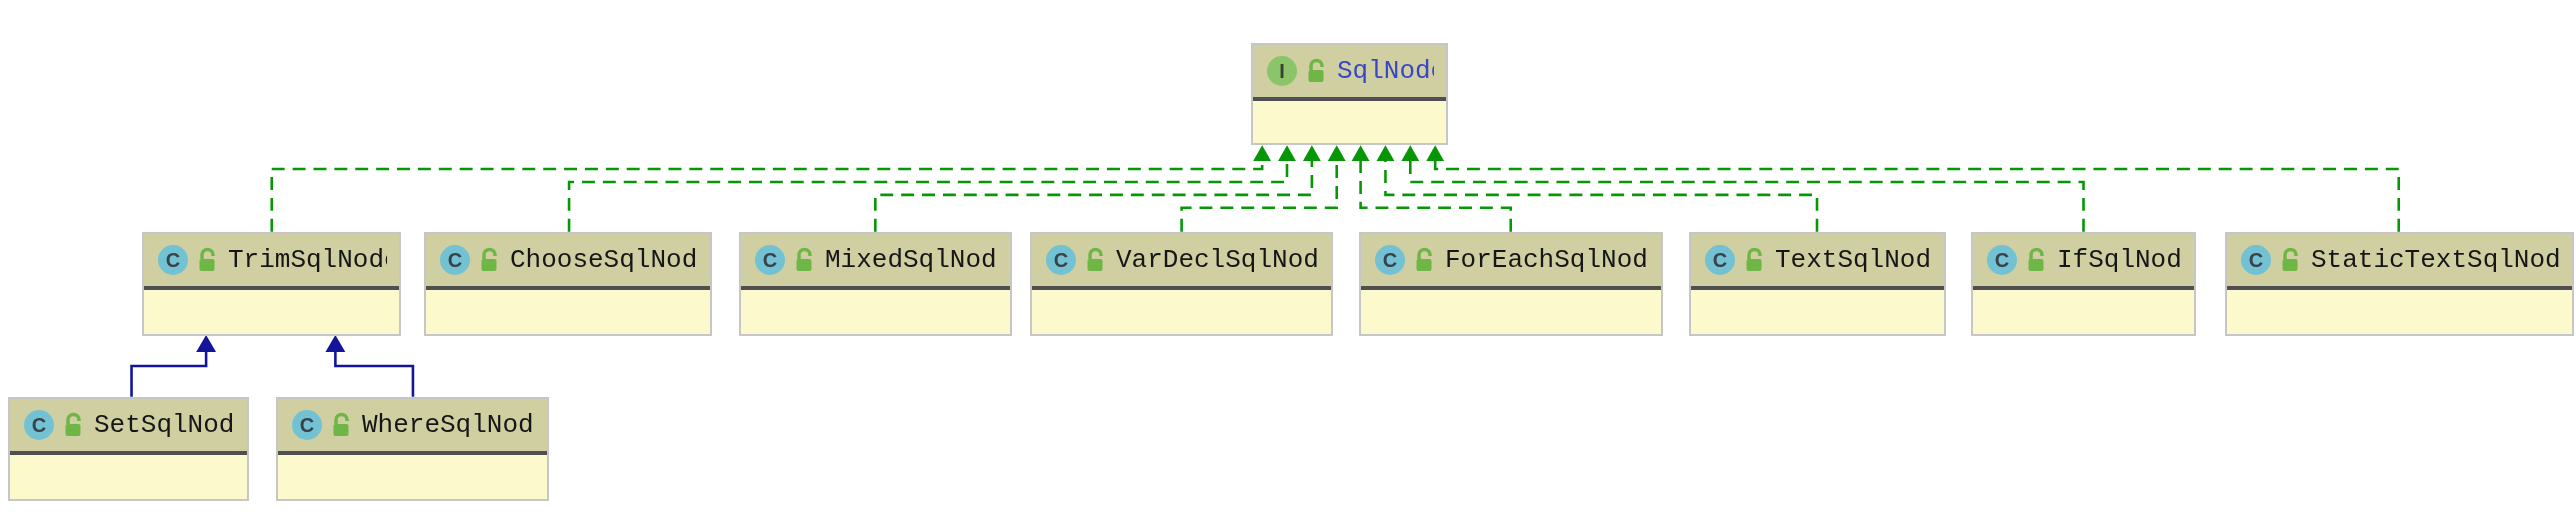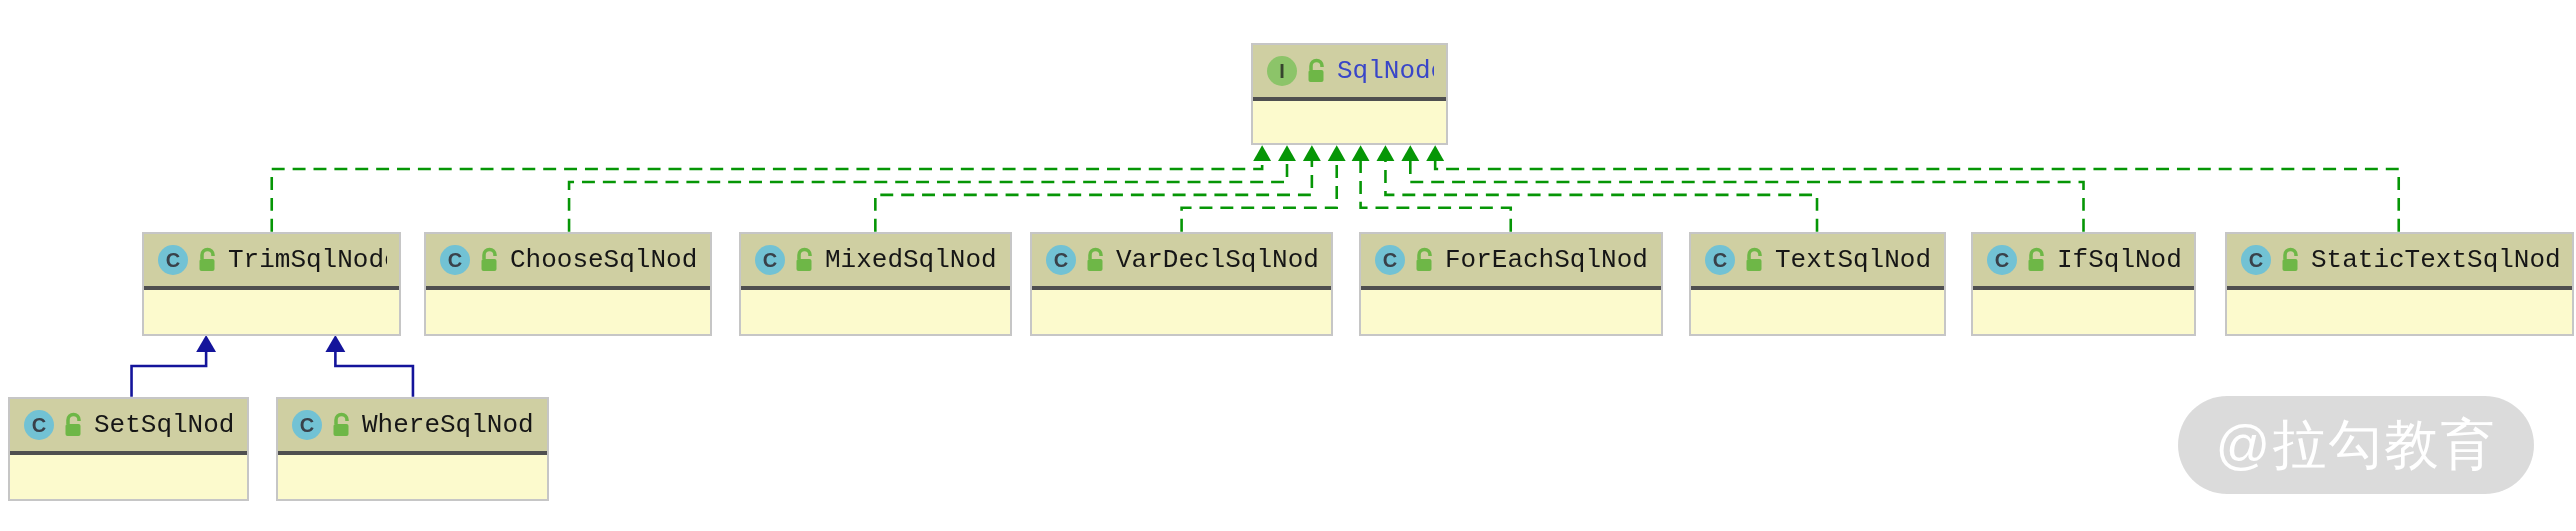--- a/index.html
+++ b/index.html
@@ -263,16 +263,15 @@
         <svg width="22" height="27" viewBox="0 0 22 27">
             <path d="M5 12 V8 a5.5 5.5 0 0 1 11 0 v1" fill="none" stroke="currentColor" stroke-width="3.5"></path>
             <rect x="2.5" y="12" width="15" height="12" rx="2" fill="currentColor"></rect>
           </svg>
       </span>
       <span class="uml-name">WhereSqlNode</span>
     </div>
     <div class="uml-body"></div>
   </div>
 
-  <div class="watermark">@拉勾教育</div>
 
 </div>
 
 
 </body></html>

